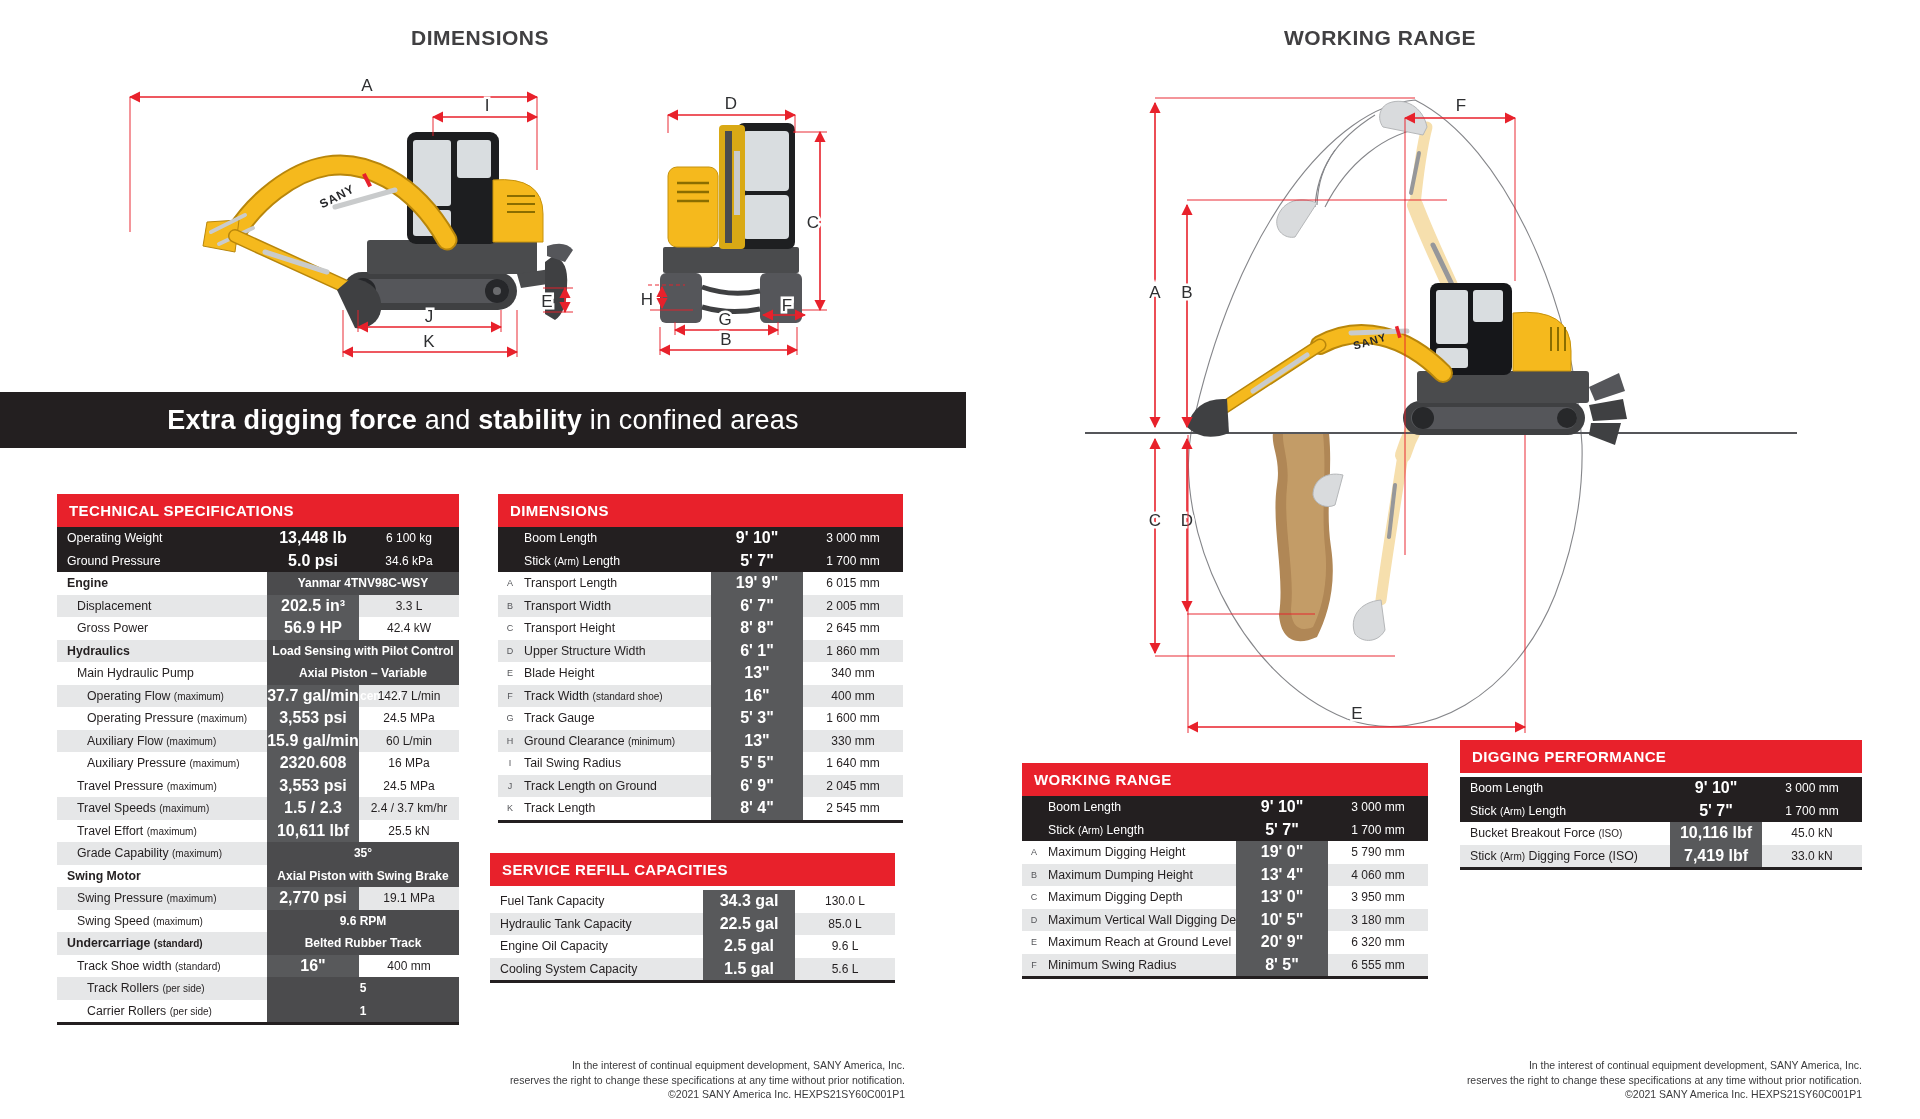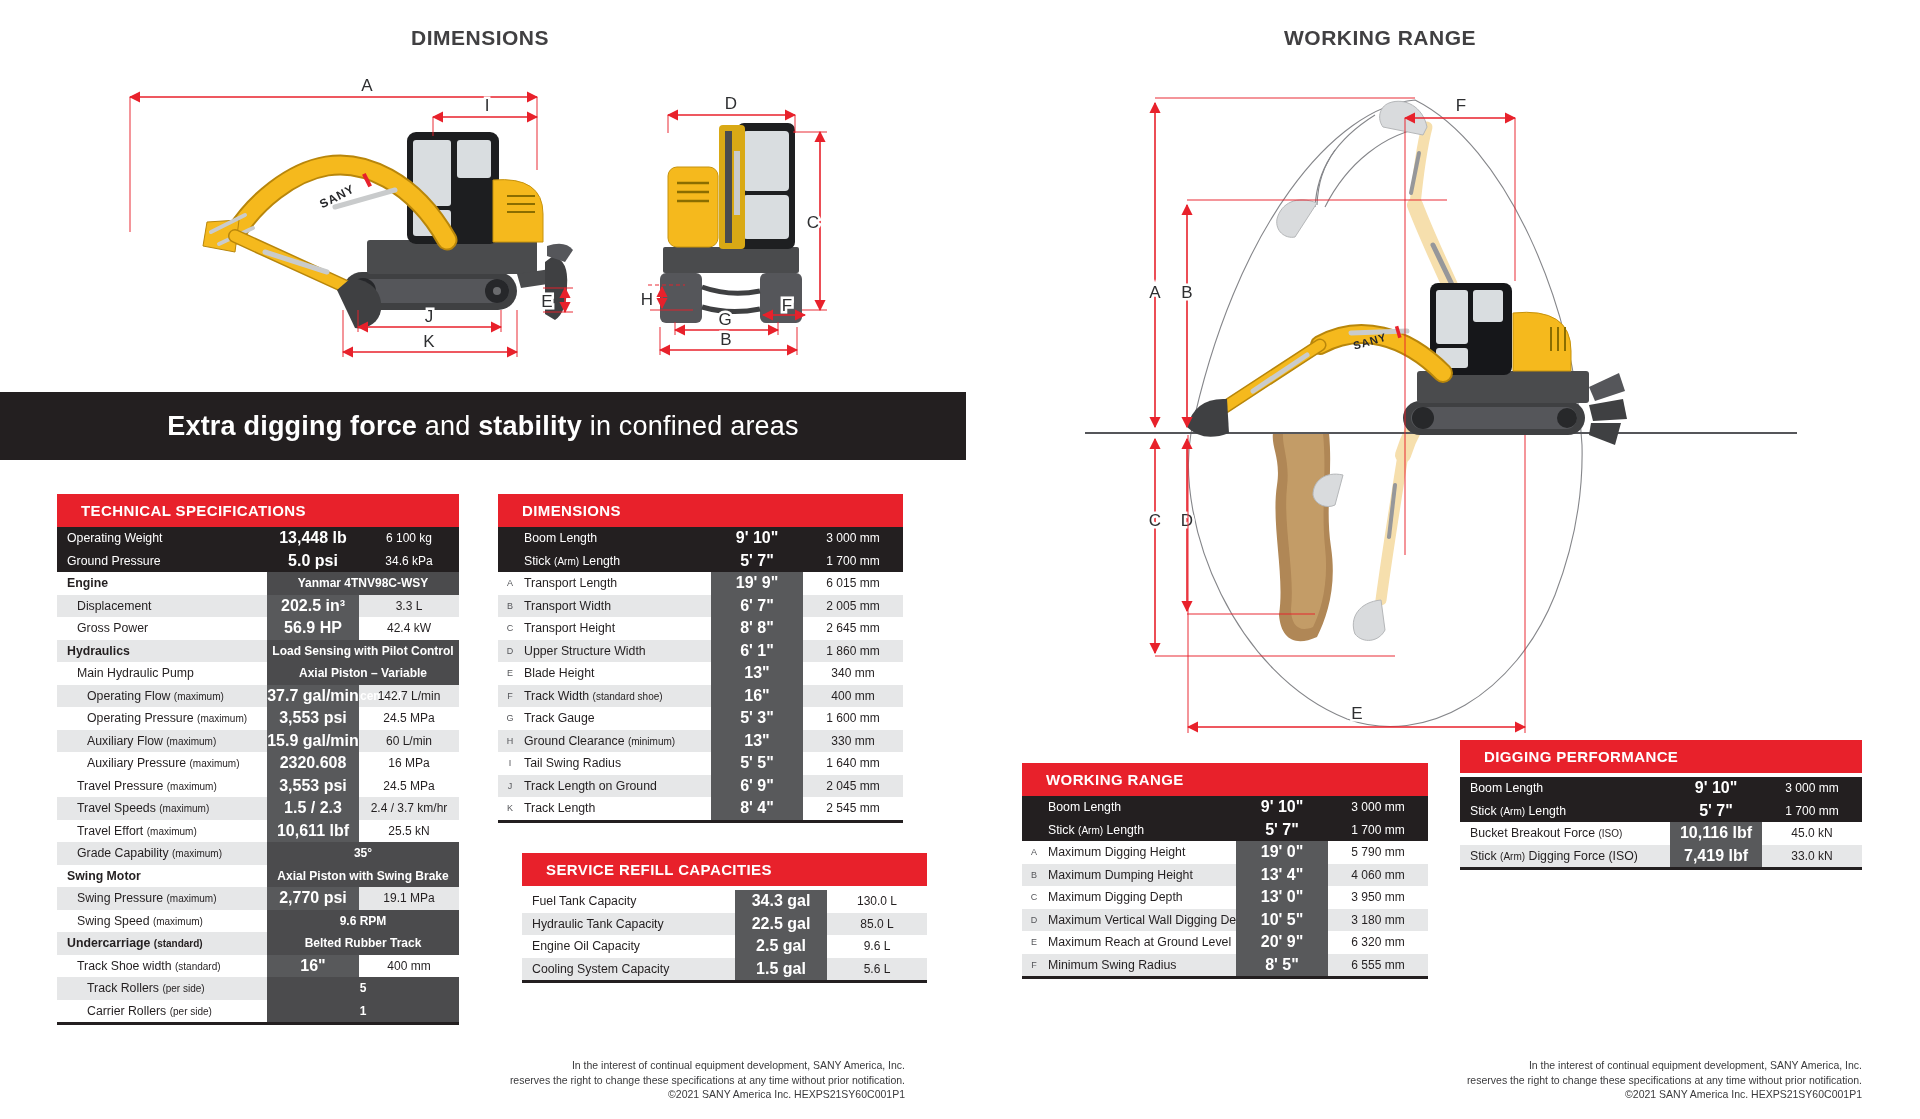--- a/index.html
+++ b/index.html
@@ -3,28 +3,28 @@
 <meta charset="utf-8">
 <style>
   html,body{margin:0;padding:0;background:#fff;}
   body{font-family:"Liberation Sans","DejaVu Sans",sans-serif;color:#231f20;}
   #sheet{position:relative;width:1920px;height:1119px;background:#fff;overflow:hidden;border-radius:10px;}
 
   .heading{position:absolute;font-size:21px;font-weight:bold;color:#414042;letter-spacing:.5px;text-align:center;}
   #heading-dimensions{left:330px;top:26px;width:300px;}
   #heading-working-range{left:1225px;top:26px;width:310px;}
 
-  #banner{position:absolute;left:0;top:392px;width:966px;height:68px;background:#231f20;color:#fff;
+  #banner{position:absolute;left:0;top:392px;width:966px;height:56px;background:#231f20;color:#fff;
           display:flex;align-items:center;justify-content:center;font-size:27px;letter-spacing:.2px;}
   #banner .b{font-weight:bold;}
   #banner span{white-space:pre;}
 
   .spec-table{position:absolute;border-bottom:3px solid #231f20;background:#fff;}
   .t-head{background:#e8212b;color:#fff;font-weight:bold;font-size:15px;height:33px;line-height:34px;
-          padding-left:24px;letter-spacing:.4px;}
+          padding-left:12px;letter-spacing:.4px;}
   .t-gap{height:4px;background:#fff;}
   .t-row{display:flex;height:22.5px;align-items:center;font-size:12.3px;}
   .t-row.sh{background:#e6e7e8;}
   .t-row.rb{background:#231f20;color:#fff;}
   .c-letter{width:24px;flex:none;text-align:center;font-size:9px;color:#55565a;}
   .rb .c-letter{color:#fff;}
   .c-label{flex:1;padding-left:10px;color:#231f20;white-space:nowrap;overflow:hidden;}
   .c-label small{font-size:10px;}
   .c-label.b{font-weight:bold;}
   .c-label.i1{padding-left:20px;}
@@ -33,21 +33,21 @@
   .has-letters .c-label{padding-left:2px;}
   .c-v1{width:92px;flex:none;background:#58595b;color:#fff;text-align:center;font-weight:bold;font-size:16px;
         height:100%;line-height:22.5px;}
   .c-v2{width:100px;flex:none;text-align:center;font-size:12px;}
   .rb .c-v1{background:transparent;}
   .c-span{width:192px;flex:none;background:#4b4b4d;color:#fff;text-align:center;font-weight:bold;font-size:12px;
         height:100%;line-height:22.5px;}
 
   #table-tech{left:57px;top:494px;width:402px;}
   #table-dims{left:498px;top:494px;width:405px;}
-  #table-service{left:522px;top:853px;width:405px;}
+  #table-service{left:490px;top:853px;width:405px;}
   #table-range{left:1022px;top:763px;width:406px;}
   #table-digging{left:1460px;top:740px;width:402px;}
 
   .footnote{position:absolute;font-size:10.5px;color:#3a3a3c;text-align:right;line-height:1.4;}
   #footnote-mid{left:500px;top:1058px;width:405px;}
   #footnote-right{left:1462px;top:1058px;width:400px;}
 
   svg{position:absolute;overflow:visible;}
   #svg-side{left:95px;top:60px;}
   #svg-front{left:605px;top:85px;}

